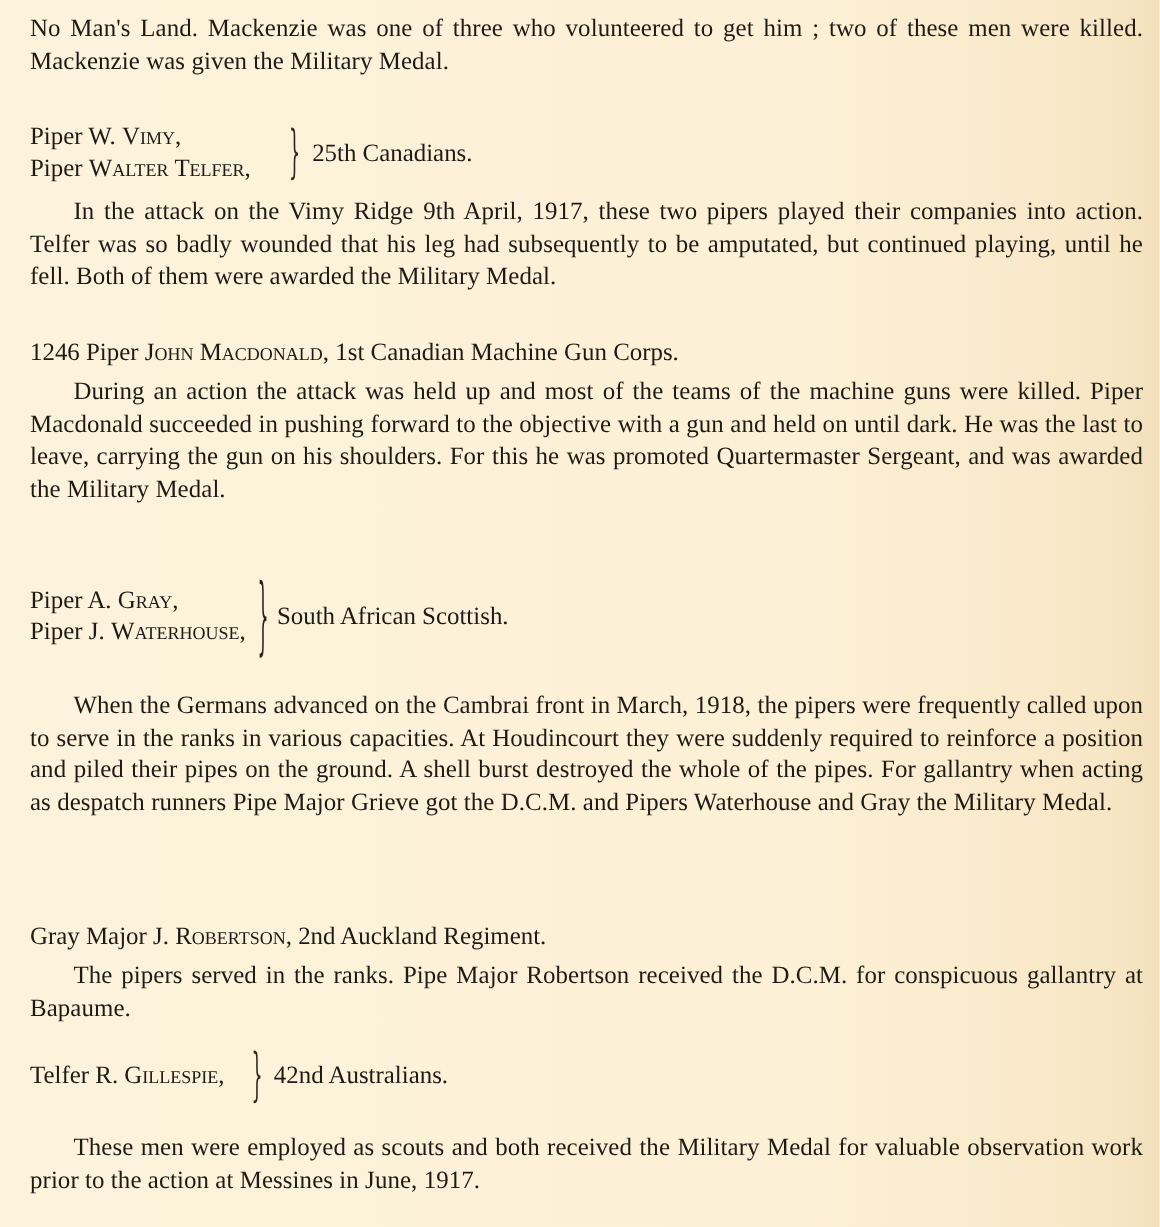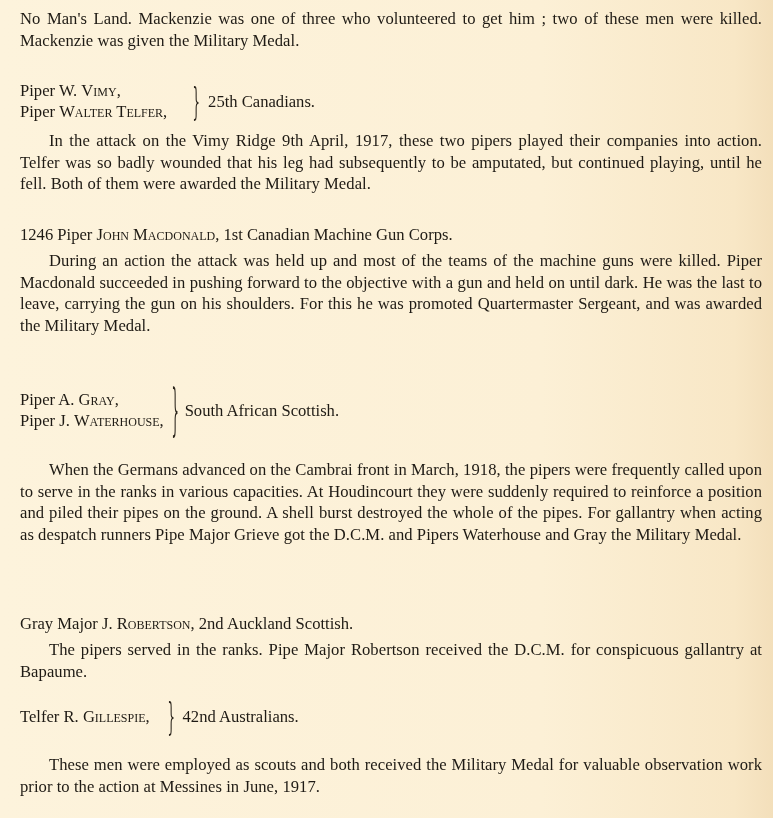--- a/index.html
+++ b/index.html
@@ -55,21 +55,21 @@
     <div class="names">
       <div><span>Piper A. </span><span class="sc">Gray,</span></div>
       <div><span>Piper J. </span><span class="sc">Waterhouse,</span></div>
     </div>
     <span class="brace" style="transform: scaleY(3.4) scaleX(0.7); margin-left:2px;">}</span>
     <span class="unit" style="margin-left:0px;">South African Scottish.</span>
   </div>
   <p class="p indent" style="top:459px;">When the Germans advanced on the Cambrai front in March, 1918, the pipers were frequently called upon to serve in the ranks in various capacities.  At Houdincourt they were suddenly required to reinforce a position and piled their pipes on the ground.  A shell burst destroyed the whole of the pipes.  For gallantry when acting as despatch runners Pipe Major Grieve got the D.C.M. and Pipers Waterhouse and Gray the Military Medal.</p>
 
   <div class="line" style="top:613px;">
-    <span>Gray Major J. </span><span class="sc">Robertson,</span><span> 2nd Auckland Scottish.</span>
+    <span>Gray Major J. </span><span class="sc">Robertson,</span><span> 2nd Auckland Regiment.</span>
   </div>
   <p class="p indent" style="top:639px;">The pipers served in the ranks.  Pipe Major Robertson received the D.C.M. for conspicuous gallantry at Bapaume.</p>
 
   <div class="group" style="top:704px;">
     <div class="names">
       <div><span>Telfer R. </span><span class="sc">Gillespie,</span></div>
     </div>
     <span class="brace" style="transform: scaleY(2.3) scaleX(0.7); margin-left:12px;">}</span>
     <span class="unit" style="margin-left:2px;">42nd Australians.</span>
   </div>

